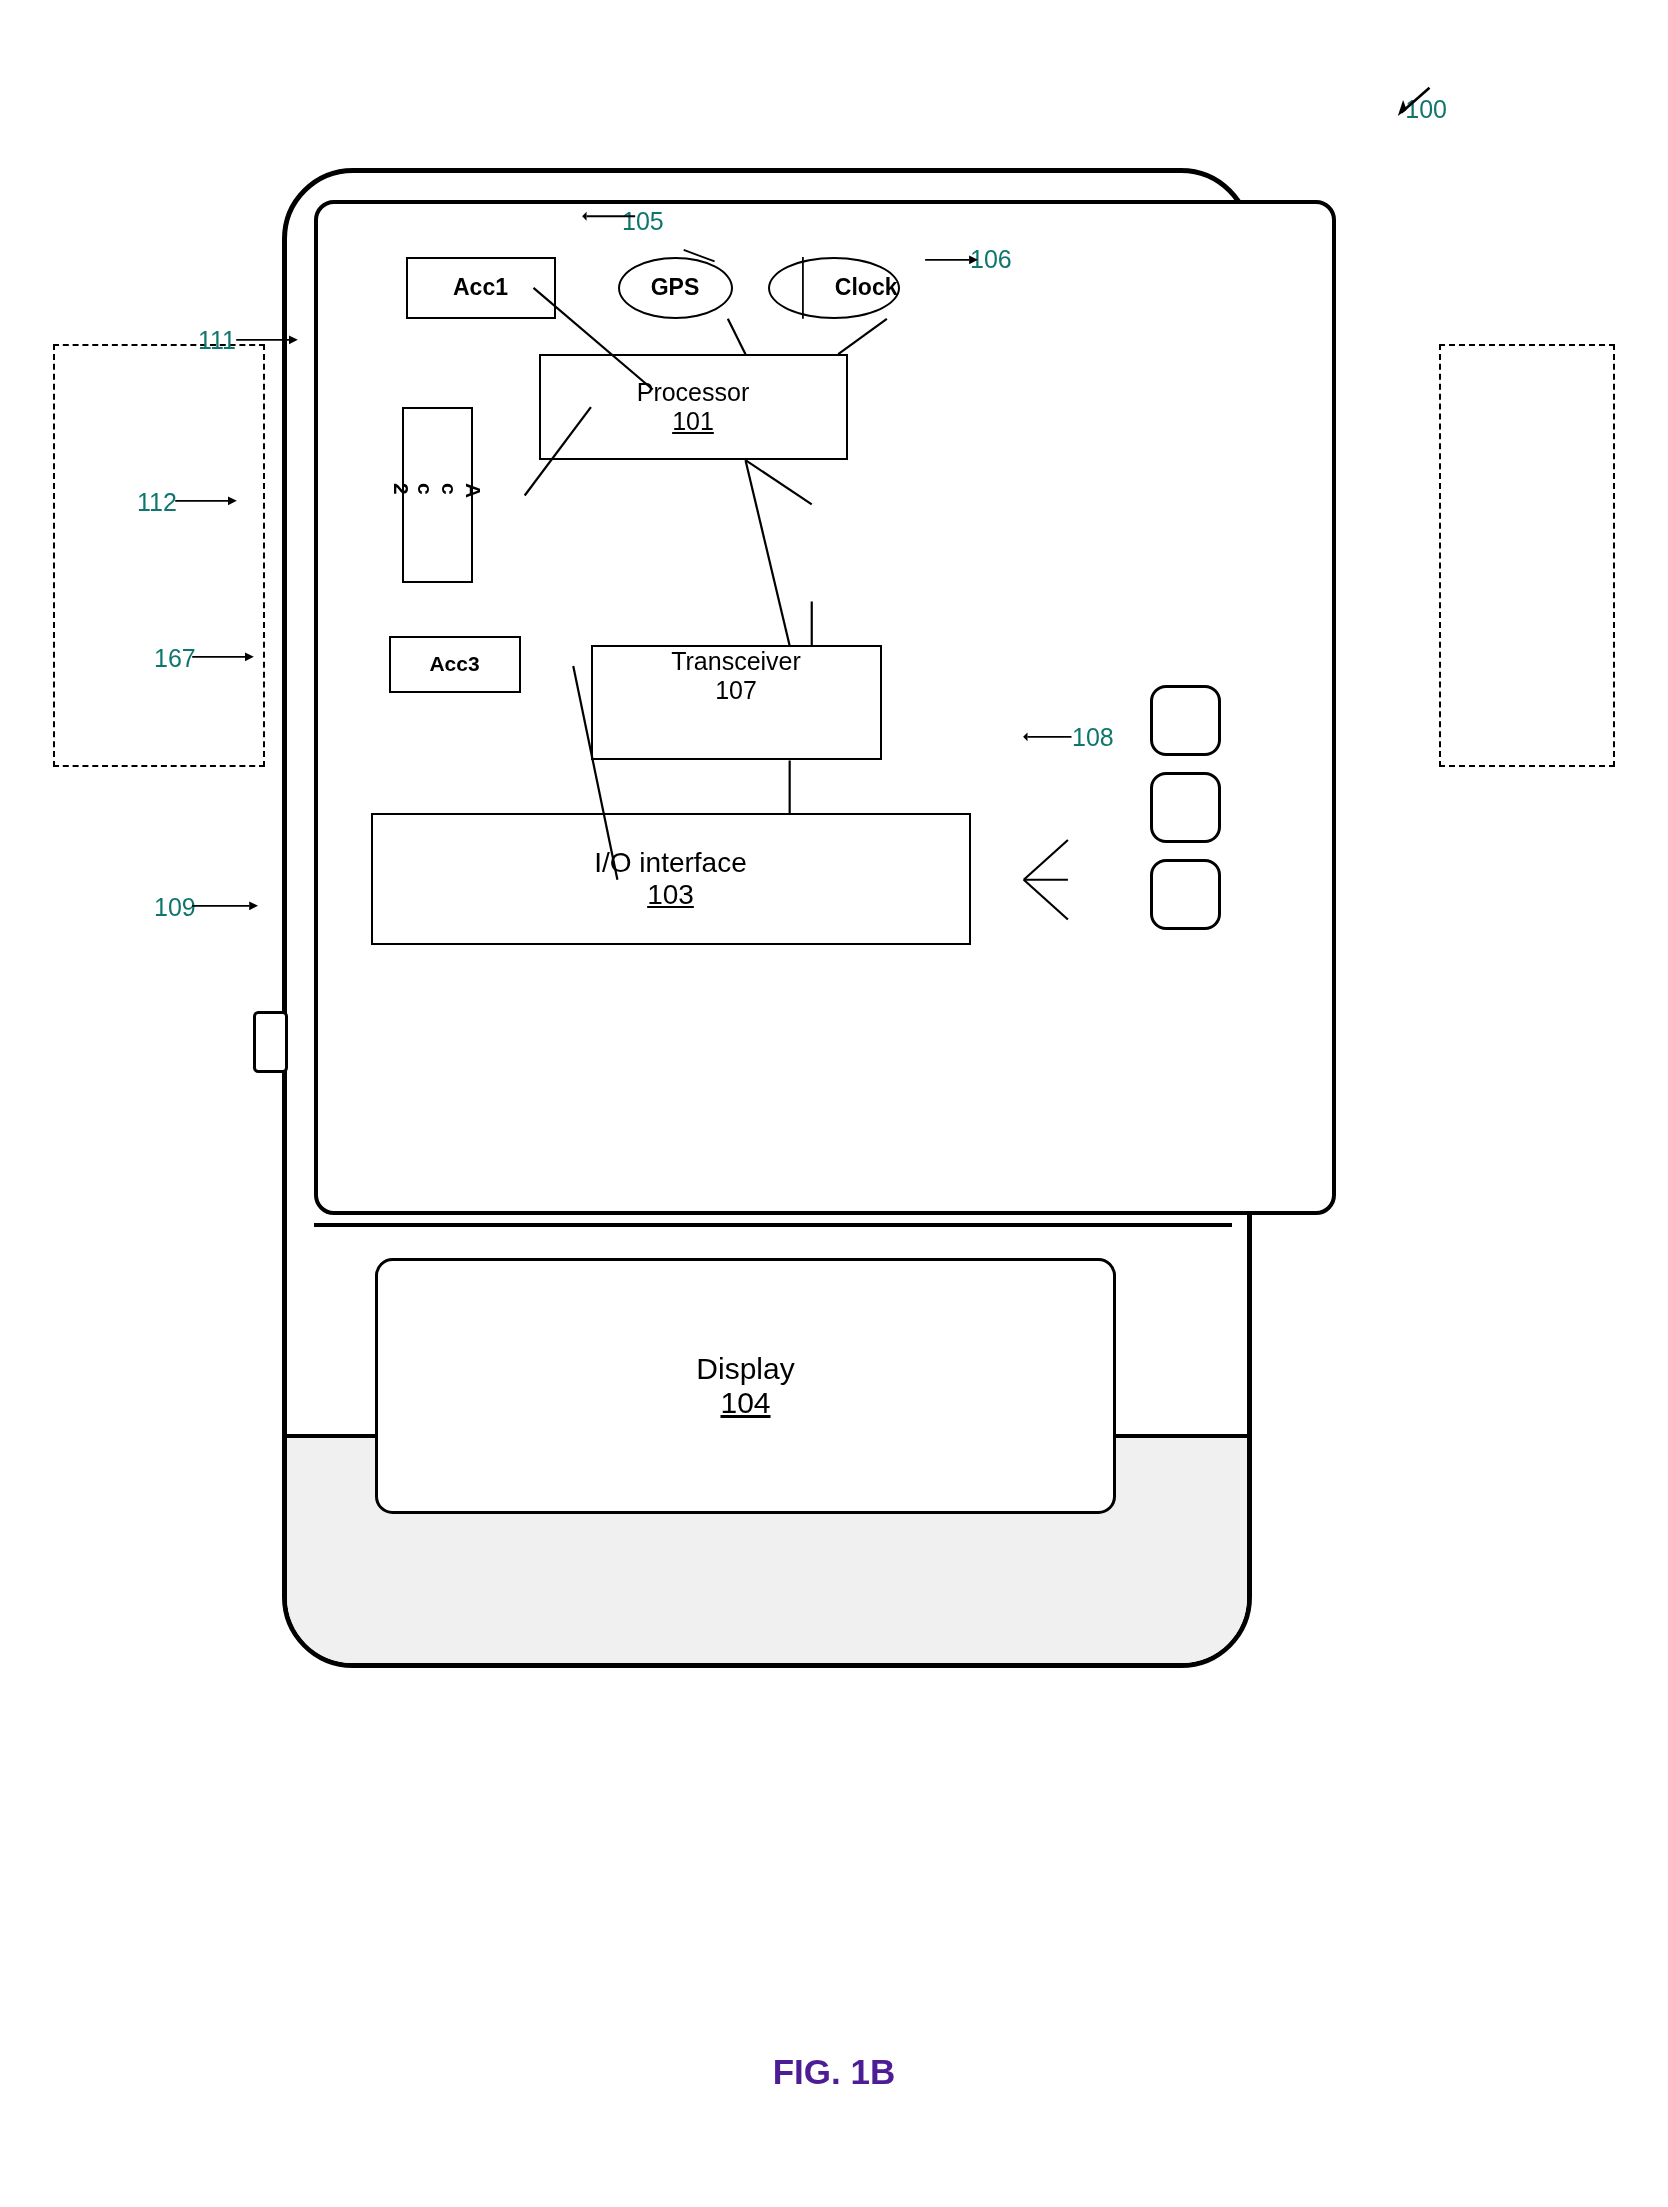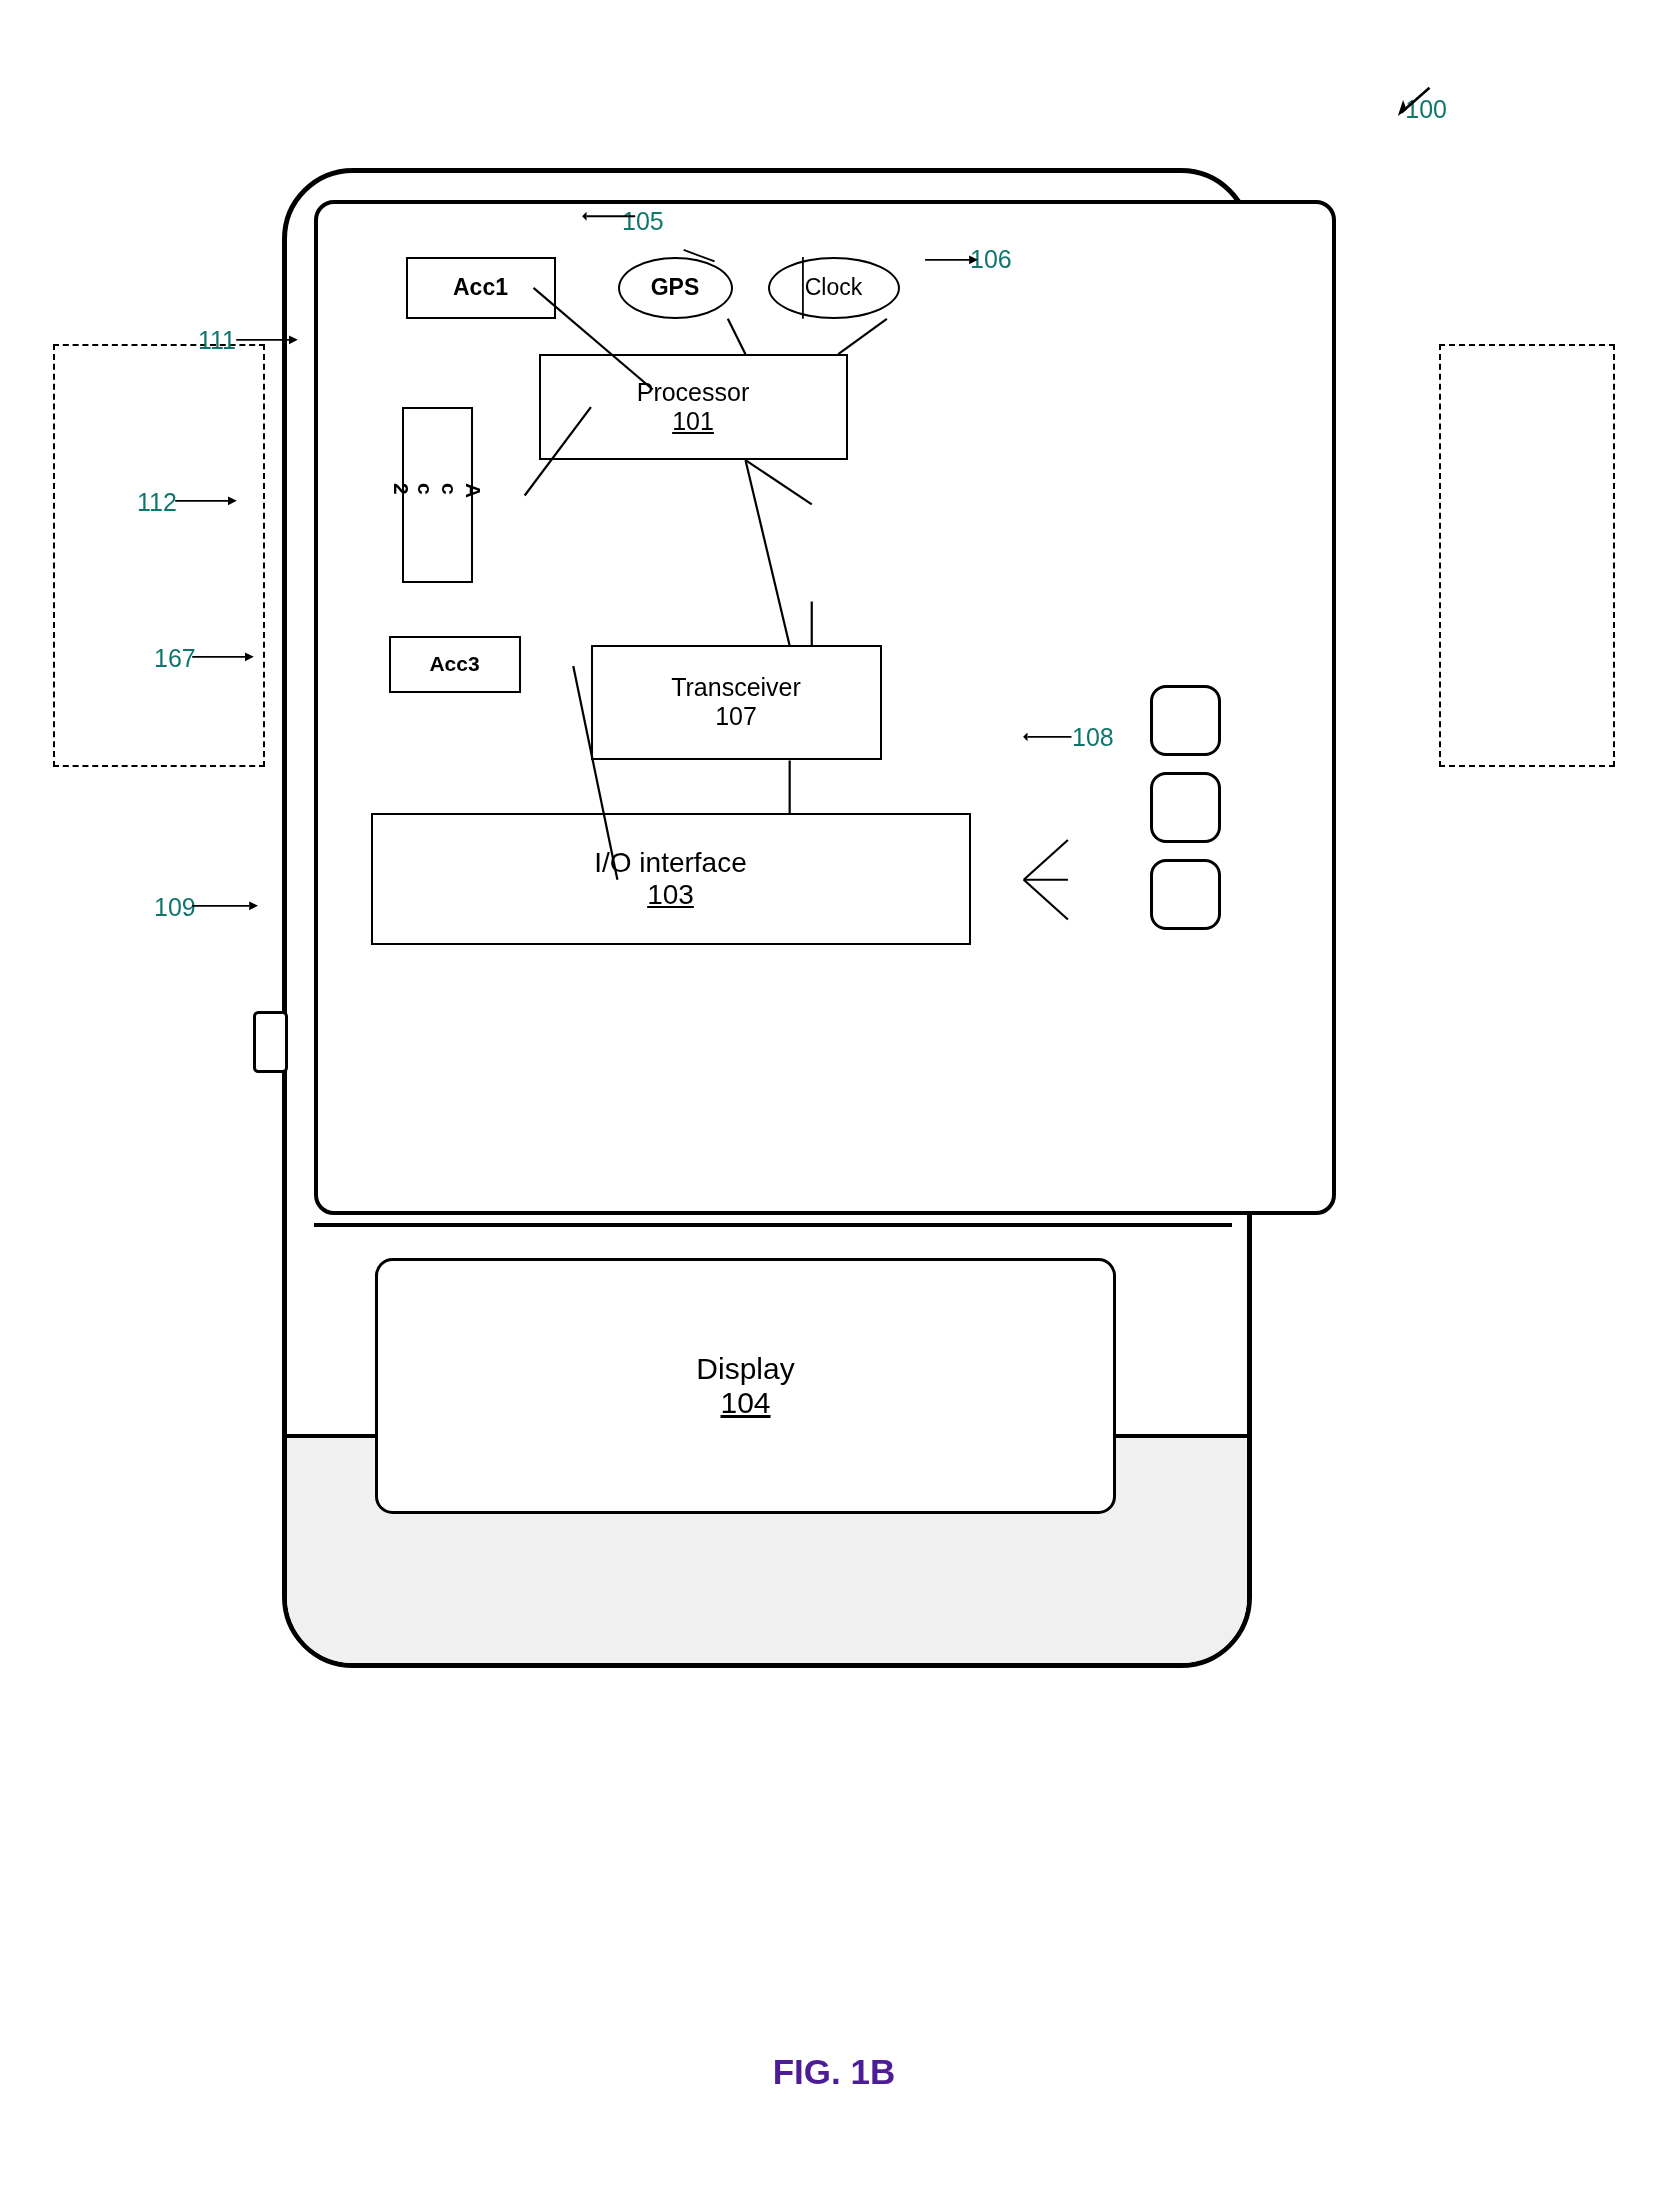--- a/index.html
+++ b/index.html
@@ -67,23 +67,23 @@
     .clock-oval {
       position: absolute;
       top: 53px;
       left: 450px;
       width: 132px;
       height: 62px;
       border: 2.6px solid #000;
       border-radius: 50%;
       display: flex;
       align-items: center;
-      justify-content: center;
+      justify-content: flex-end;
       font-size: 23px;
-      font-weight: normal;
+      font-weight: bold;
       background: #fff;
     }
 
     
     .acc1-box {
       position: absolute;
       top: 53px;
       left: 88px;
       width: 150px;
       height: 62px;
@@ -181,21 +181,21 @@
     .transceiver-box {
       position: absolute;
       top: 441px;
       left: 273px;
       width: 291px;
       height: 115px;
       border: 2.6px solid #000;
       display: flex;
       flex-direction: column;
       align-items: center;
-      justify-content: center;
+      justify-content: flex-start;
       font-size: 25px;
       background: #fff;
     }
 
     .transceiver-box .ref {
     }
 
     
     .io-box {
       position: absolute;

